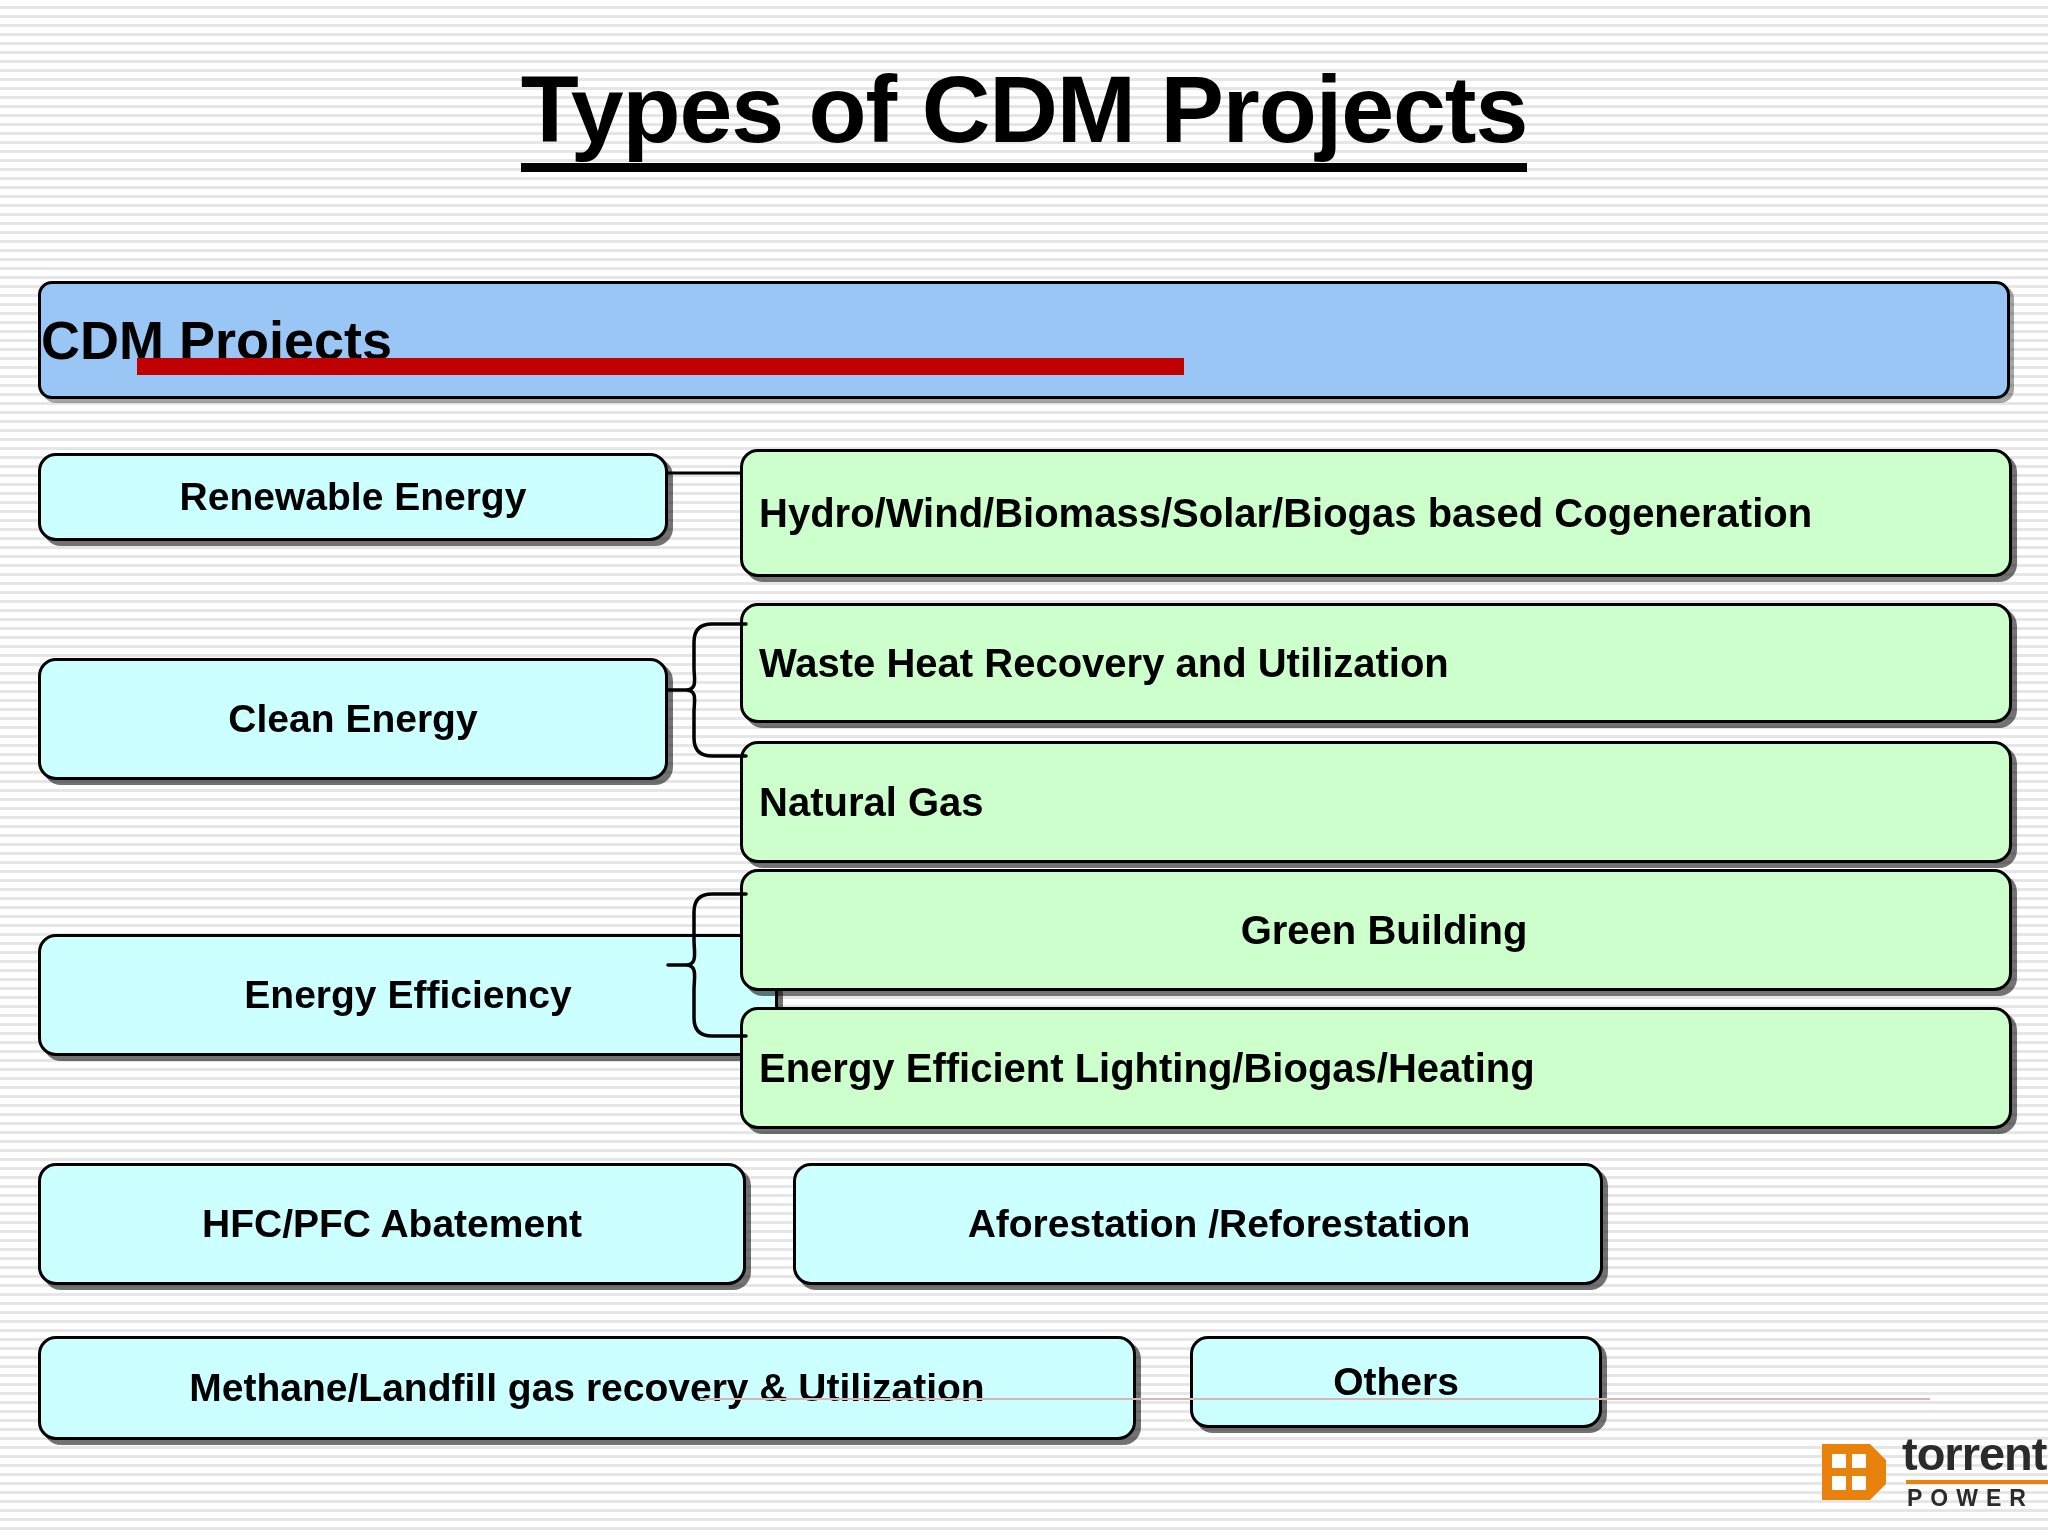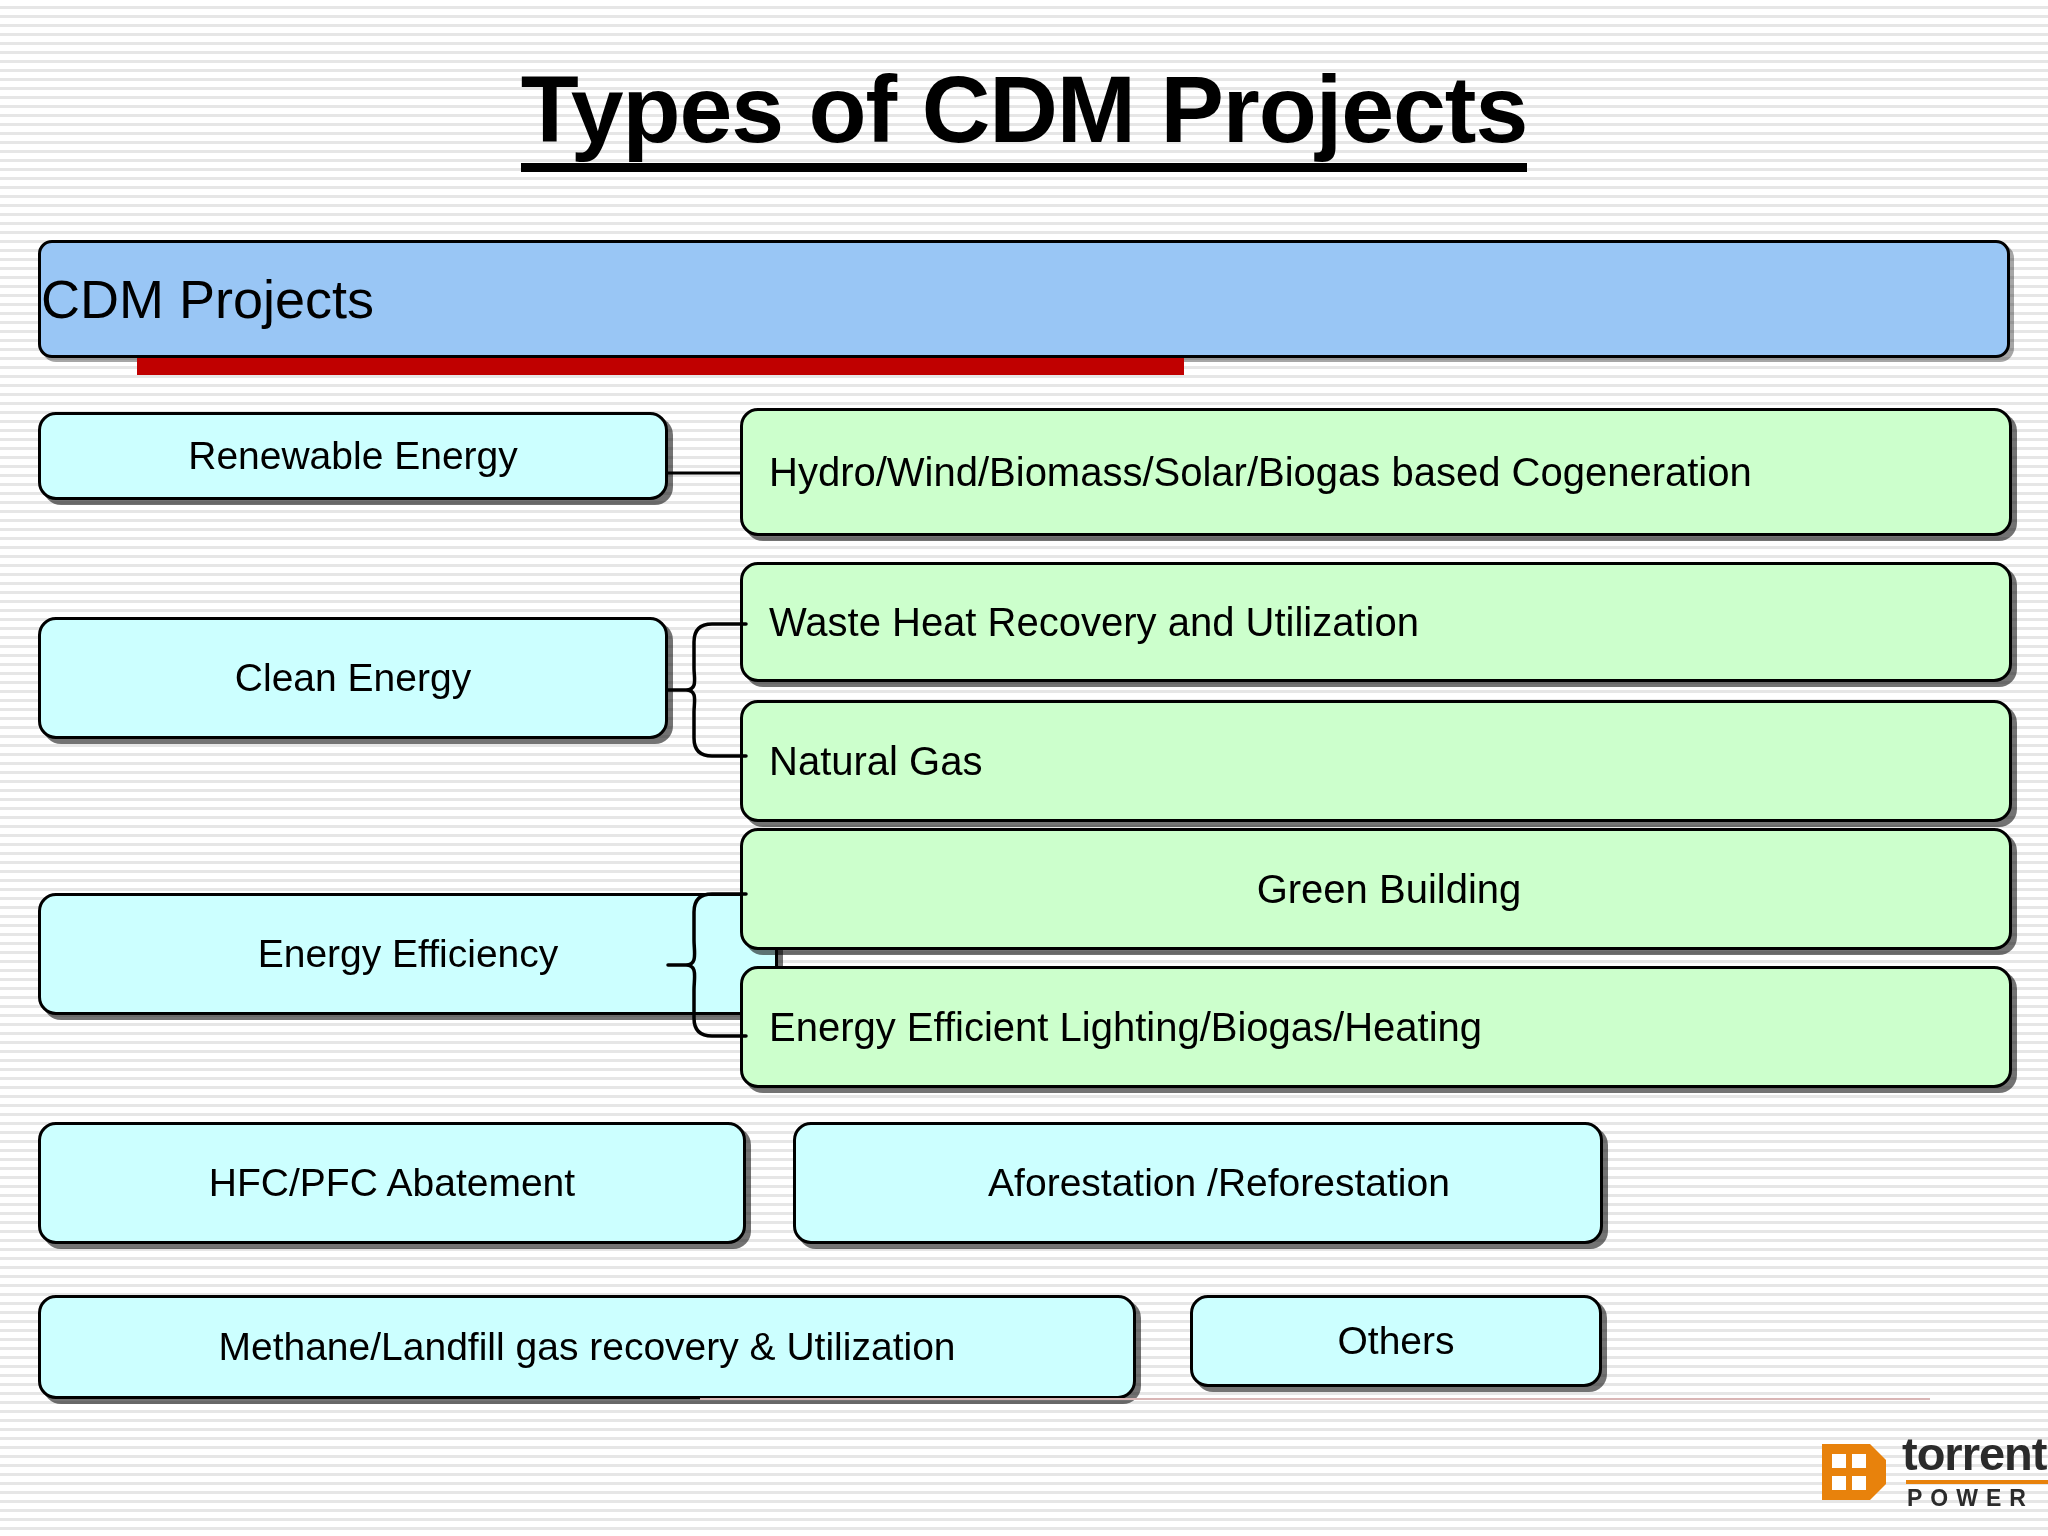--- a/index.html
+++ b/index.html
@@ -51,22 +51,23 @@
 
   
   .node {
     position: absolute;
     box-sizing: border-box;
     border: 3px solid #000000;
     border-radius: 18px;
     display: flex;
     align-items: center;
     box-shadow: 5px 5px 0 rgba(0,0,0,0.55);
-    font-weight: normal;
+    font-weight: bold;
     color: #000000;
+    margin-top: 41px;
   }
   .node span {
     display: block;
     width: 100%;
   }
 
   .node.header {
     background: #99C6F5;
     border-radius: 14px;
     justify-content: center;
@@ -77,21 +78,21 @@
     background: #CCFFFF;
     justify-content: center;
     text-align: center;
     font-size: 39px;
   }
   .node.sub {
     background: #CCFFCC;
     justify-content: flex-start;
     text-align: left;
     font-size: 40px;
-    padding-left: 26px;
+    padding-left: 16px;
   }
 
   
   #red-bar {
     position: absolute;
     background: #C00000;
     height: 17px;
   }
 
   

